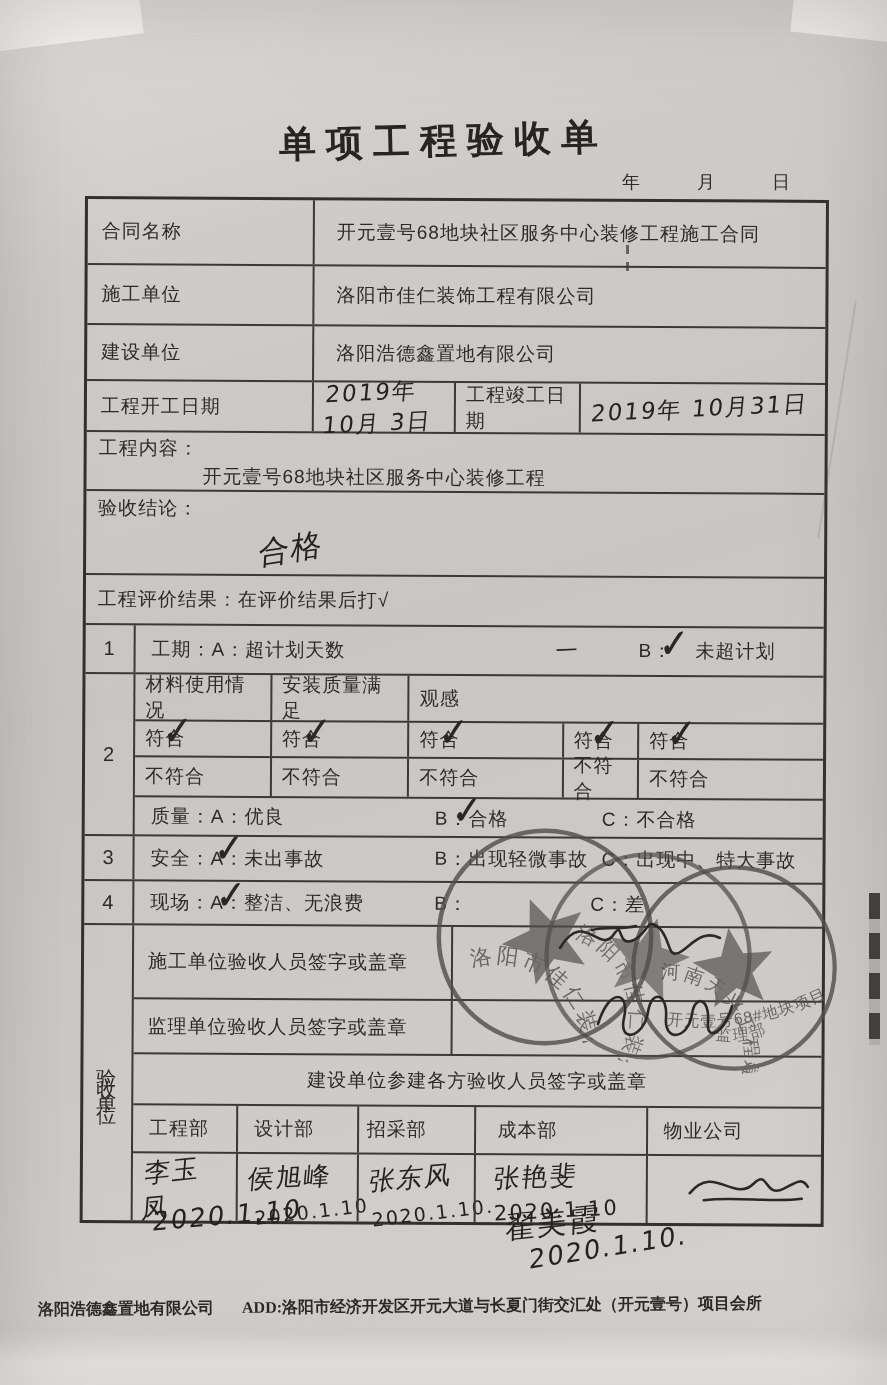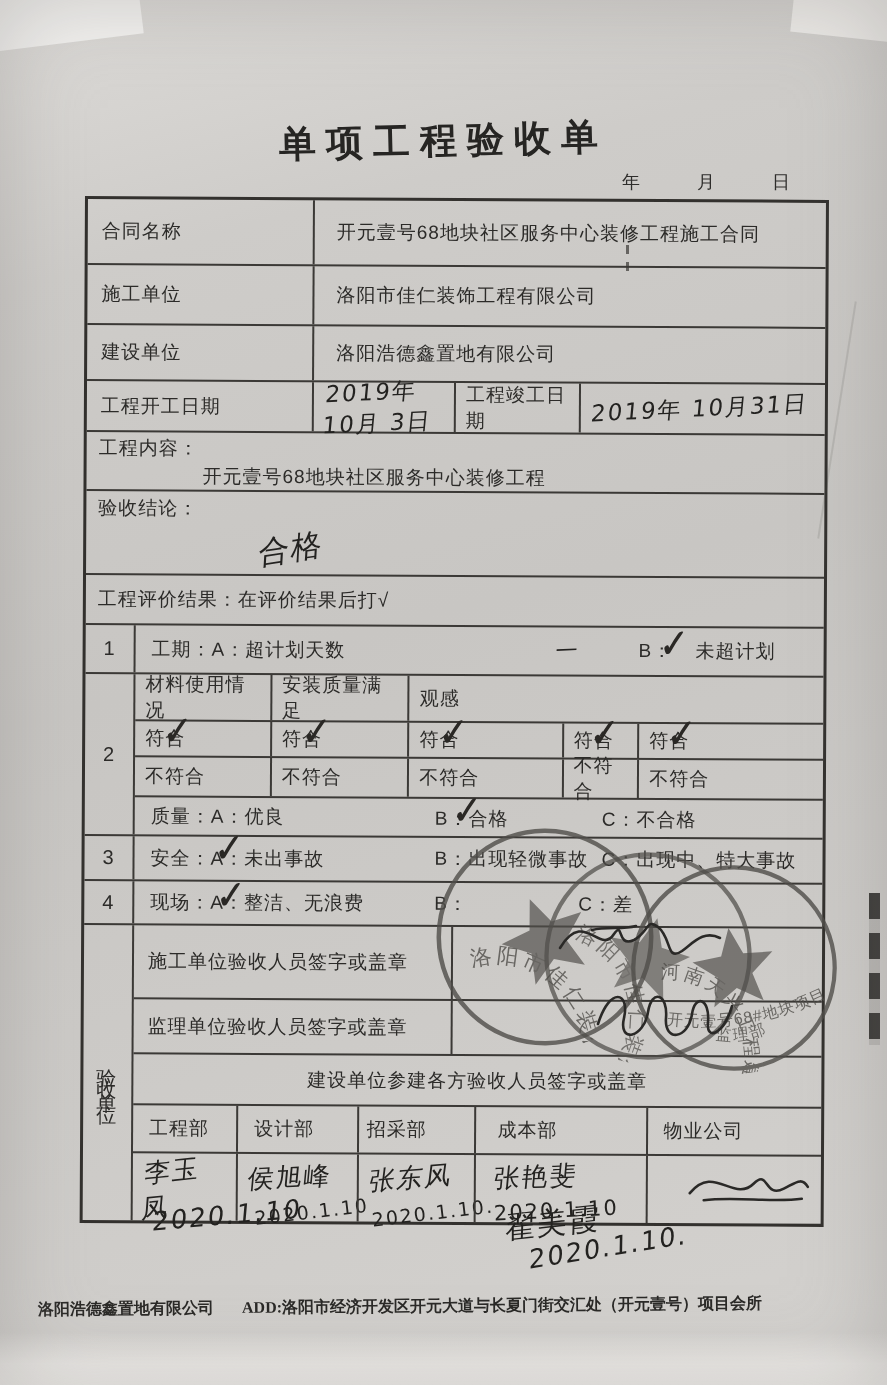--- a/index.html
+++ b/index.html
@@ -191,21 +191,21 @@
         <span class="abs" style="left:467px;top:8px">C：出现中、特大事故</span>
       </div>
     </div>
 
     <div class="frow" style="height:42px">
       <div class="cell numcol">4</div>
       <div class="cell grow bl" style="padding-left:16px">
         <span>现场：A：整洁、无浪费</span>
         <span class="check" style="left:82px;top:-4px">✓</span>
         <span class="abs" style="left:300px;top:8px">B：</span>
-        <span class="abs" style="left:444px;top:8px">C：差</span>
+        <span class="abs" style="left:456px;top:8px">C：差</span>
       </div>
     </div>
 
     <div class="frow" style="height:295px">
       <div class="cell numcol sidelabel">验收单位</div>
       <div class="subcol bl">
         <div class="subrow" style="height:75px">
           <div class="cell" style="width:317px;padding-left:14px">施工单位验收人员签字或盖章</div>
           <div class="cell bl grow"></div>
         </div>

